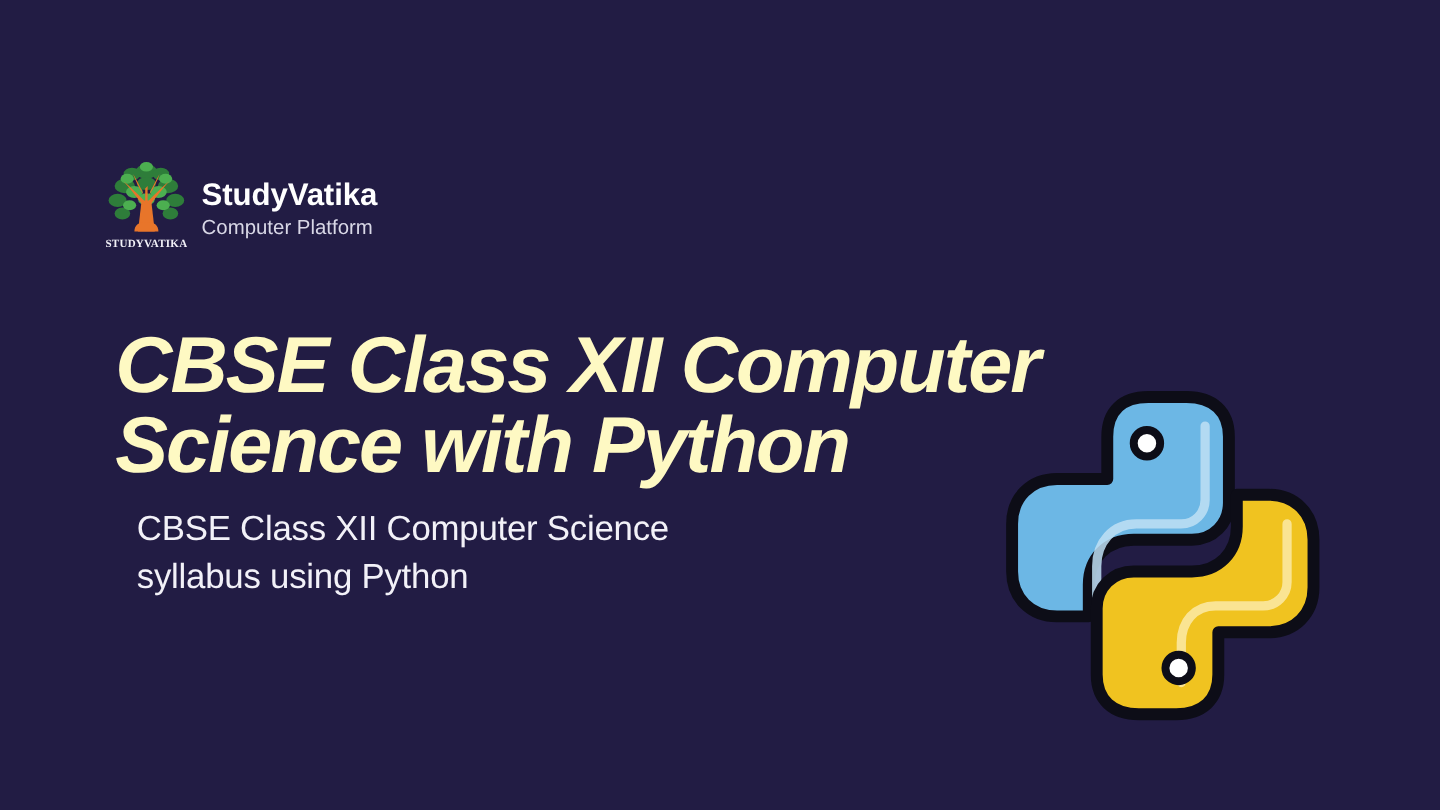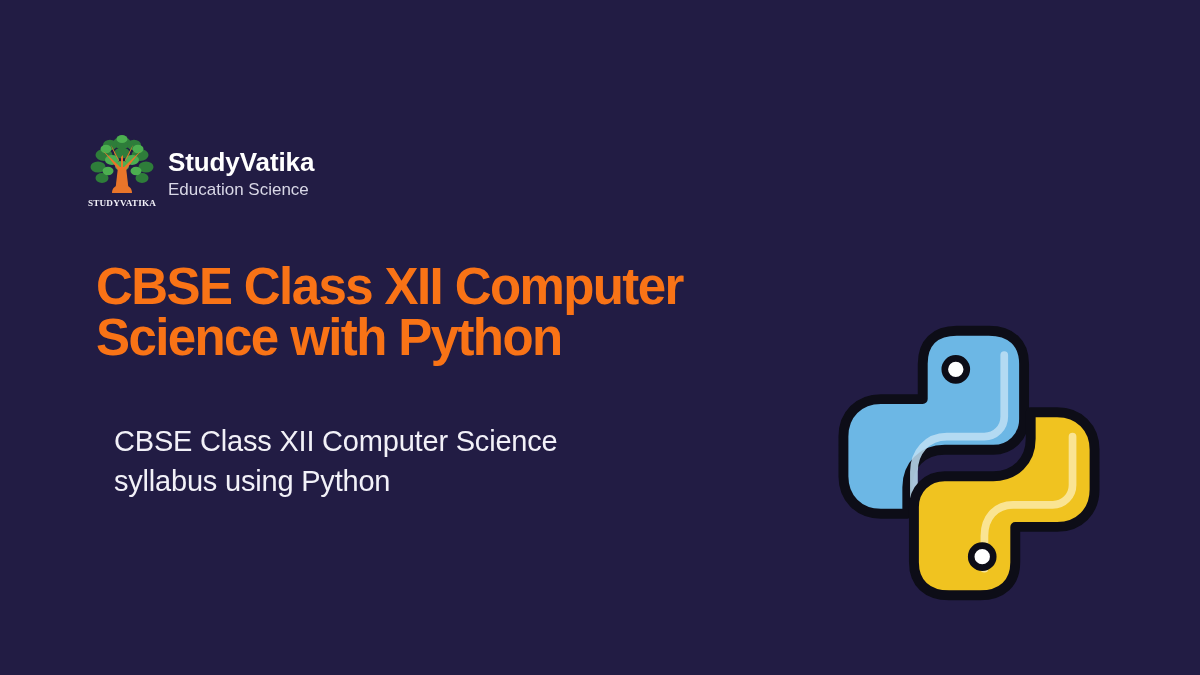--- a/index.html
+++ b/index.html
@@ -56,26 +56,27 @@
     line-height: 1.35;
     margin-top: 3px;
   }
 
   
   .headline {
     position: absolute;
     left: 96px;
     top: 228px;
     width: 980px;
-    color: #f97316;
-    font-size: 51px;
+    color: #fef9c3;
+    font-size: 66px;
     font-weight: 700;
     line-height: 0.99;
     letter-spacing: -1.6px;
     white-space: pre-line;
+    font-style: italic;
   }
 
   
   .subtitle {
     position: absolute;
     left: 114px;
     top: 393px;
     width: 700px;
     color: #f2f1f8;
     font-size: 29px;
@@ -141,21 +142,21 @@
           <path d="M36 30 C40 24 43 18 45 12 C41 19 38 25 35 32 Z"></path>
           <path d="M24 60 C24 55 27 52 34 52 C41 52 44 55 44 60 Z"></path>
         </g>
 
         <text x="34" y="73" text-anchor="middle" font-family="'Liberation Serif', serif" font-size="9.2" font-weight="700" letter-spacing="0.2" fill="#f2f1f8">STUDYVATIKA</text>
       </svg>
     </span>
 
     <span class="brand-text">
       <span class="brand-name">StudyVatika</span>
-      <span class="brand-tagline">Education Science</span>
+      <span class="brand-tagline">Computer Platform</span>
     </span>
   </div>
 
   <h1 class="headline">CBSE Class XII Computer
 Science with Python</h1>
 
   <p class="subtitle">CBSE Class XII Computer Science
 syllabus using Python</p>
 
   <div class="python-logo">

